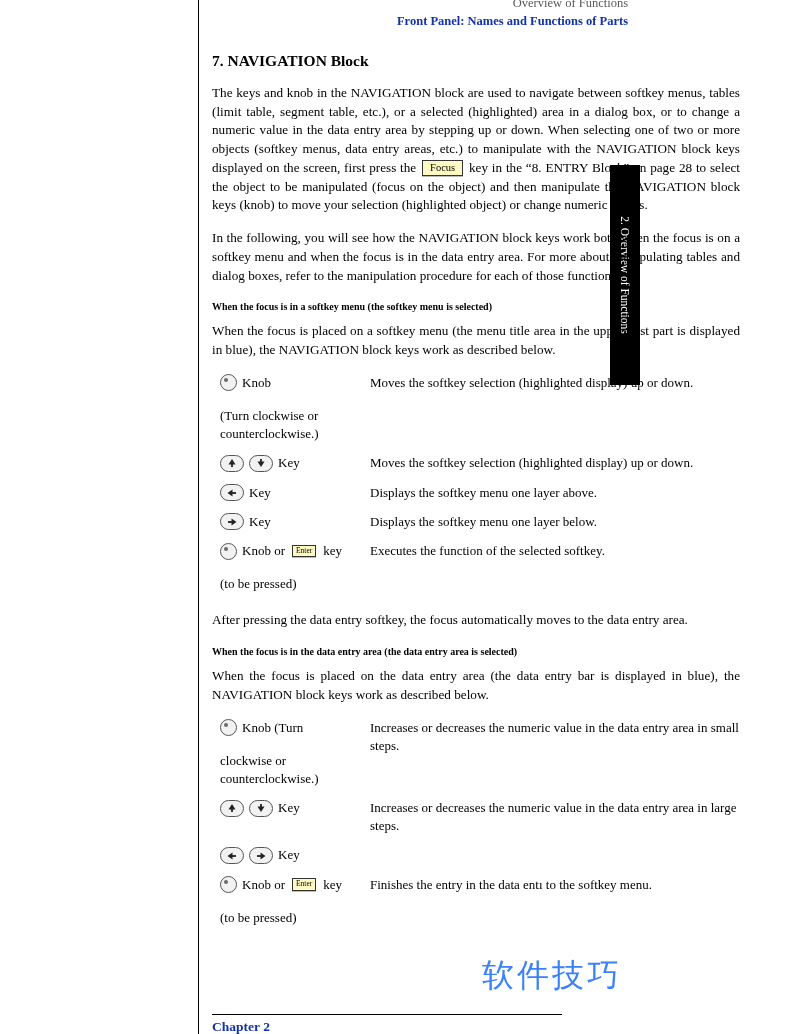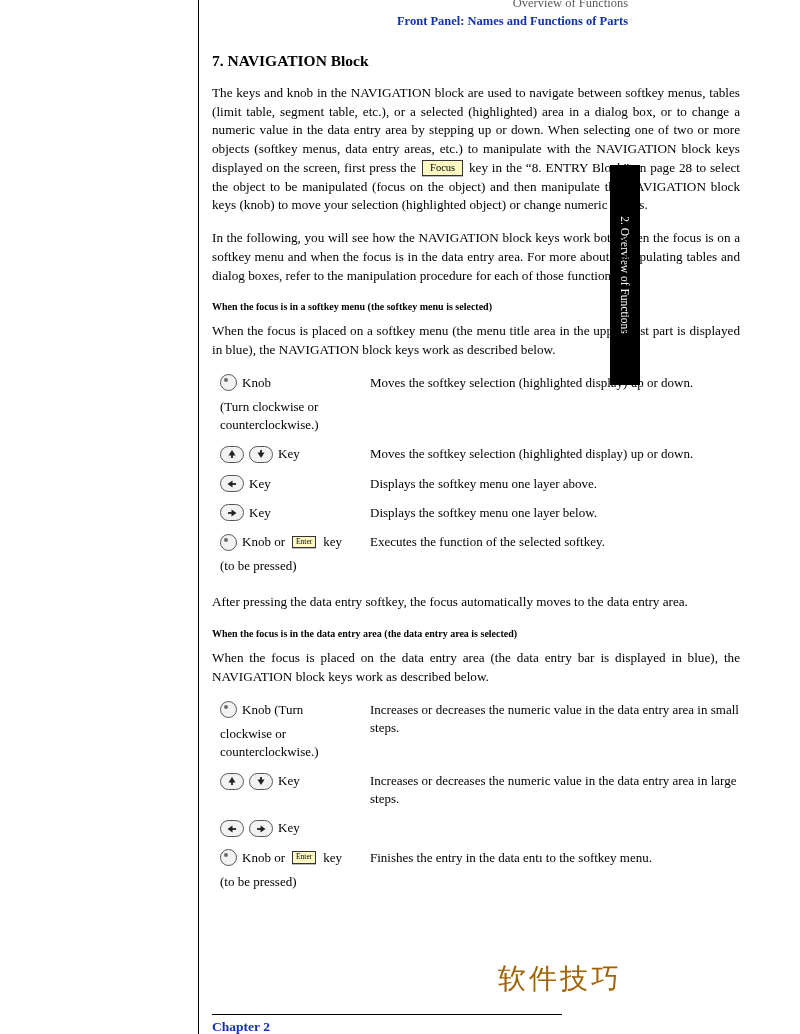--- a/index.html
+++ b/index.html
@@ -152,21 +152,21 @@
     padding-left: 6px;
   }
   .left .linetop {
     display: flex;
     align-items: center;
     gap: 5px;
     white-space: nowrap;
   }
   .left .linesub {
     display: block;
-    margin-top: 6px;
+    margin-top: 15px;
   }
 
   
   .knob {
     display: inline-block;
     width: 15px;
     height: 15px;
     border: 1px solid #555;
     border-radius: 50%;
     background: #f2f2f2;
@@ -229,22 +229,22 @@
     color: #1333a8;
     font-family: "Liberation Serif", serif;
     text-align: center;
   }
 
   
   .watermark {
     position: absolute;
     right: 18px;
     bottom: 36px;
-    font-size: 28px;
-    color: #a16207;
+    font-size: 32px;
+    color: #3b82f6;
     font-family: "DejaVu Sans", sans-serif;
     letter-spacing: 3px;
     white-space: nowrap;
   }
 </style>
 </head>
 <body>
 
 <div class="page">
 

